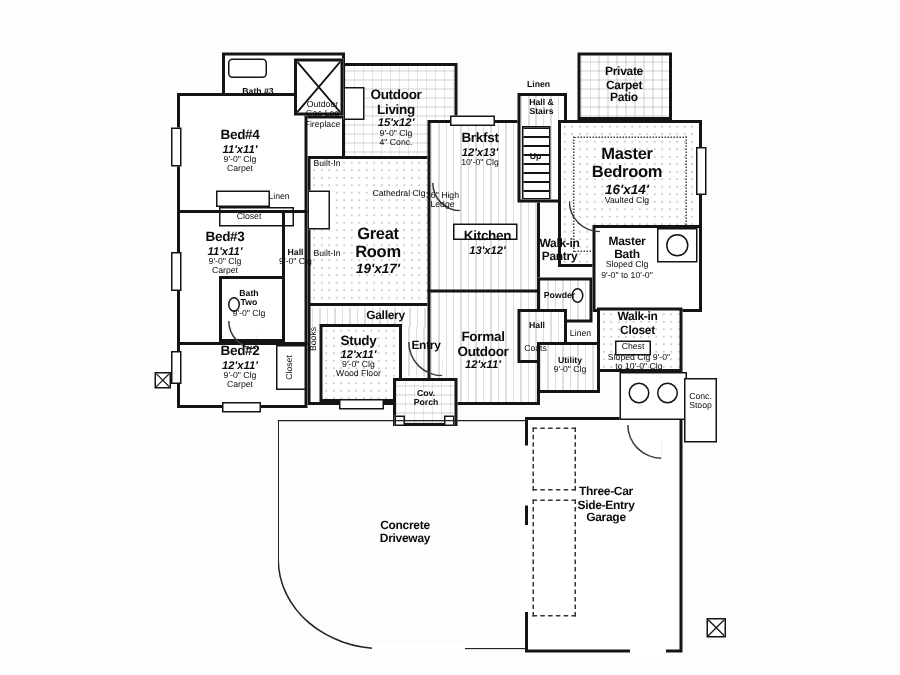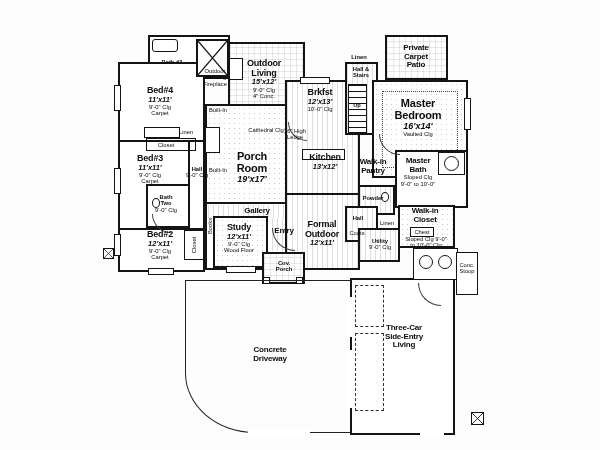--- a/index.html
+++ b/index.html
@@ -198,21 +198,21 @@
     <span class="note">9'-0" Clg
 Carpet</span>
   </div>
 
   <div class="lbl" style="left:197px;top:172px;">
     <span class="tiny">Hall</span>
     <span class="note">9'-0" Clg</span>
   </div>
 
   <div class="lbl big" style="left:252px;top:168px;">
-    <span class="name">Porch
+    <span class="name">Great
 Room</span>
     <span class="dims">19'x17'</span>
   </div>
 
   <div class="lbl" style="left:266px;top:130px;">
     <span class="note">Cathedral Clg</span>
   </div>
   <div class="lbl" style="left:295px;top:134px;">
     <span class="note">36" High
 Ledge</span>
@@ -324,21 +324,21 @@
   </div>
 
   <div class="lbl med" style="left:270px;top:355px;">
     <span class="name">Concrete
 Driveway</span>
   </div>
 
   <div class="lbl med" style="left:404px;top:337px;">
     <span class="name">Three-Car
 Side-Entry
-Living</span>
+Garage</span>
   </div>
 
   <div class="lbl" style="left:467px;top:268px;">
     <span class="note">Conc.
 Stoop</span>
   </div>
 
 </div>
 
 </body></html>

